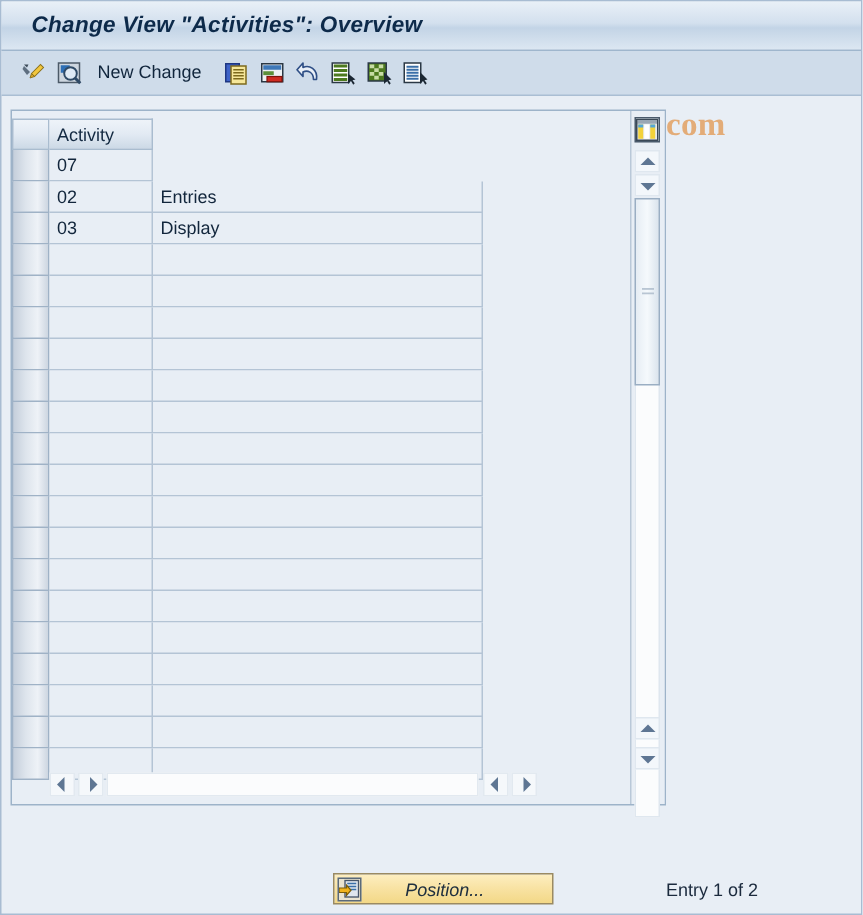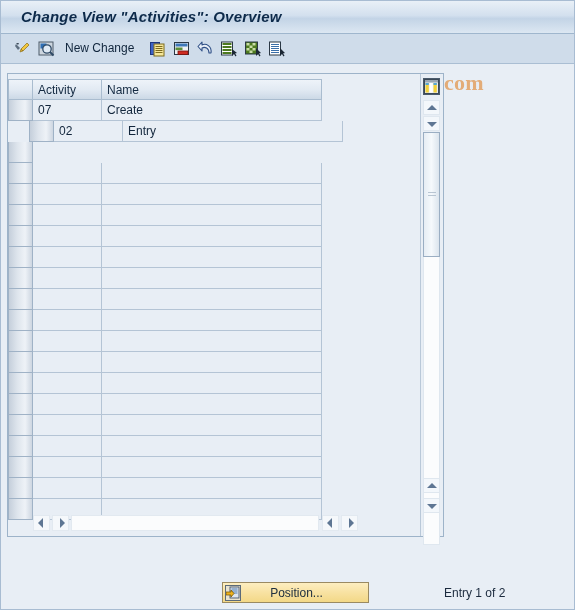--- a/index.html
+++ b/index.html
@@ -158,21 +158,21 @@
   }
 
   
   .posbtn{
     position:absolute;left:221px;top:581px;width:147px;height:21px;
     background:linear-gradient(to bottom,#fdeec0 0%,#f8e2a2 50%,#f3d887 100%);
     border:1px solid #9a8a62;box-sizing:border-box;cursor:pointer;
   }
   .posbtn .lbl{
     position:absolute;left:0;top:0;width:147px;height:21px;
-    line-height:20px;text-align:center;font-size:12px;color:#20303f;
+    line-height:20px;text-align:center;font-size:12px;color:#20303f;font-style:italic;
   }
   .posbtn .ic{
     position:absolute;left:2px;top:2px;width:16px;height:16px;
     border:1px solid #5b6a79;background:#e9e3cf;box-sizing:border-box;
   }
   .entry{
     position:absolute;left:443px;top:585px;
     font-size:12px;color:#1b2a3d;white-space:nowrap;
   }
 </style>
@@ -272,35 +272,35 @@
 
     <div class="watermark">www.tutorialkart.com</div>
   </div>
 
   <div class="tablepanel">
     <div class="grid" id="grid">
 
     <div class="hdrrow">
           <div class="hcell sel"></div>
           <div class="hcell c1">Activity</div>
-          <div class="hcell c2">Name</div>
           <div class="hcell pad"></div>
         </div>
         <div class="row" style="top: 26px;">
           <div class="rsel"></div>
           <div class="cell c1">07</div>
-          <div class="cell c2">Create</div>
-        </div>
-        <div class="row" style="top: 47px; margin-left: 21px;">
+        </div>
+        <div class="row" style="top: 47px;">
           <div class="rsel"></div>
           <div class="cell c1">02</div>
-          <div class="cell c2">Entry</div>
+          <div class="cell c2">Entries</div>
         </div>
         <div class="row" style="top: 68px;">
           <div class="rsel"></div>
+          <div class="cell c1">03</div>
+          <div class="cell c2">Display</div>
         </div>
         <div class="row" style="top: 89px;">
           <div class="rsel"></div>
           <div class="cell c1"></div>
           <div class="cell c2"></div>
         </div>
         <div class="row" style="top: 110px;">
           <div class="rsel"></div>
           <div class="cell c1"></div>
           <div class="cell c2"></div>

